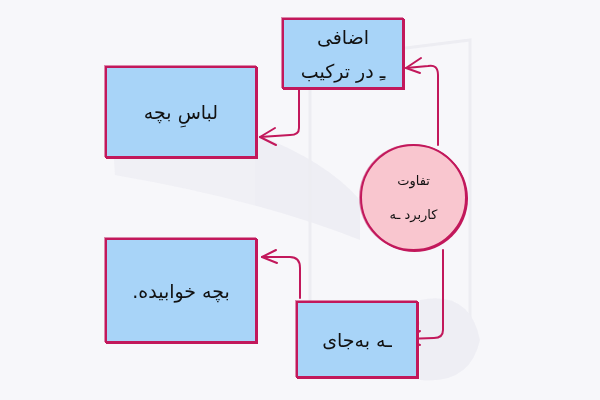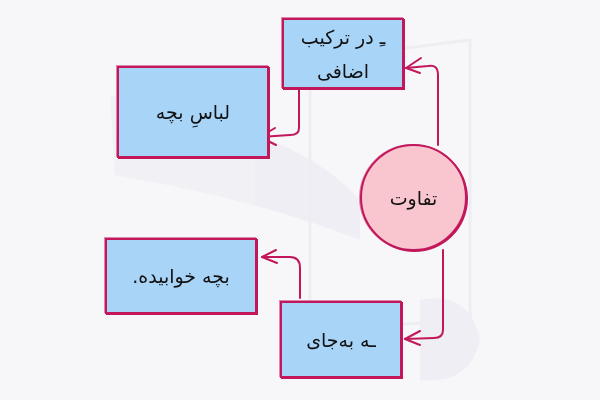--- a/index.html
+++ b/index.html
@@ -29,21 +29,21 @@
   .circle {
     position: absolute;
     background: #f9c6cf;
     border: 2px solid #c2185b;
     border-radius: 50%;
     box-shadow: 1px 1px 0 #c2185b, -1px 0 0 rgba(194,24,91,0.5);
     display: flex; align-items: center; justify-content: center;
     text-align: center;
     direction: rtl;
     color: #111;
-    font-size: 19px;
+    font-size: 13px;
     line-height: 34px;
     box-sizing: border-box;
   }
   .lines { position: absolute; left: 0; top: 0; width: 600px; height: 400px; pointer-events: none; }
   .label { display: block; white-space: nowrap; }
 </style>
 </head>
 <body>
 
 <svg class="watermark" viewBox="0 0 600 400">
@@ -66,36 +66,37 @@
     <path d="M443 250 L443 330 Q443 338 434 338 L405 339"></path>
     <path d="M420 331 L405 339 L420 345"></path>
 
     <path d="M300 298 L300 268 Q300 257 290 257 L262 257"></path>
     <path d="M276 250 L262 257 L277 263"></path>
   </g>
 </svg>
 
 <div class="box" style="left:282px; top:18px; width:122px; height:71px;">
   <div>
+    <span class="label">اضافی</span>
     <span class="label">ـِ در ترکیب</span>
-    <span class="label">اضافی</span>
   </div>
 </div>
 
-<div class="box" style="left:117px; top:66px; width:152px; height:92px;">
+<div class="box" style="left:105px; top:66px; width:152px; height:92px;">
   <span class="label">لباسِ بچه</span>
 </div>
 
 <div class="circle" style="left:360px; top:144px; width:107px; height:107px;">
   <div>
     <span class="label">تفاوت</span>
+    <span class="label">کاربرد ـه</span>
   </div>
 </div>
 
-<div class="box" style="left:105px; top:238px; width:152px; height:76px;">
+<div class="box" style="left:105px; top:238px; width:152px; height:105px;">
   <span class="label">بچه خوابیده.</span>
 </div>
 
-<div class="box" style="left:280px; top:301px; width:122px; height:77px;">
+<div class="box" style="left:296px; top:301px; width:122px; height:77px;">
   <div>
     <span class="label">ـه به‌جای</span>
   </div>
 </div>
 
 </body></html>

